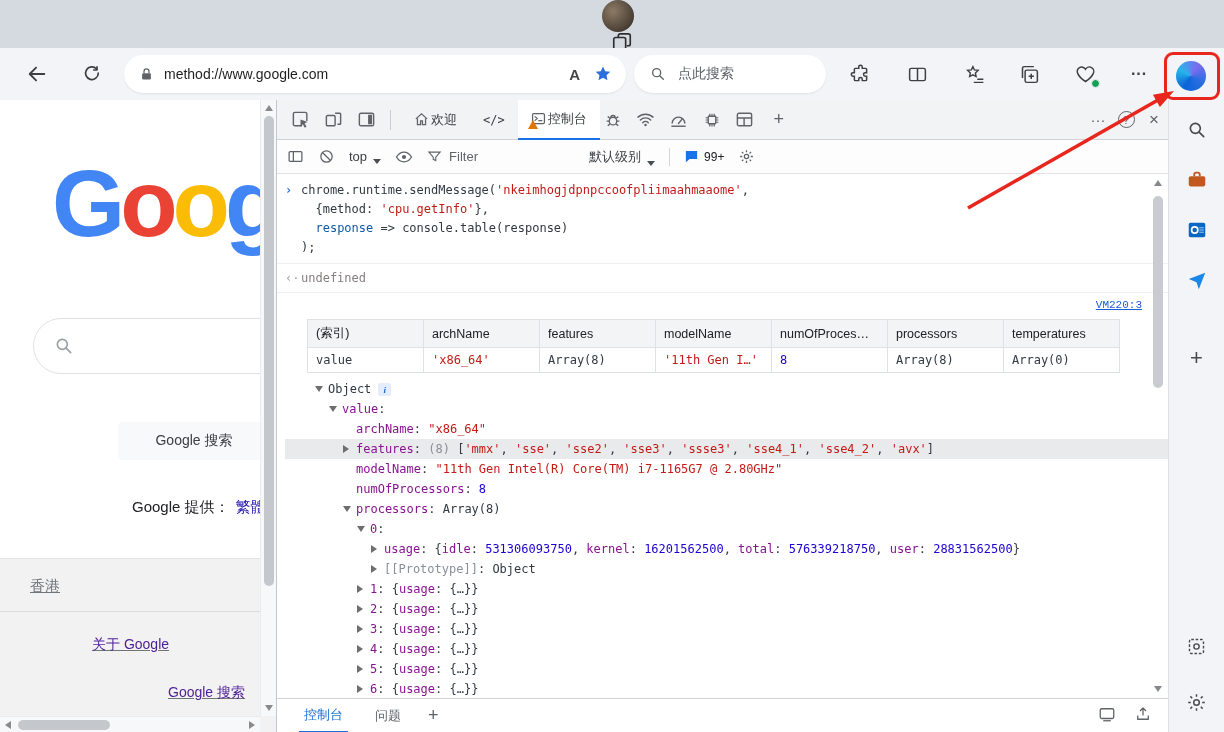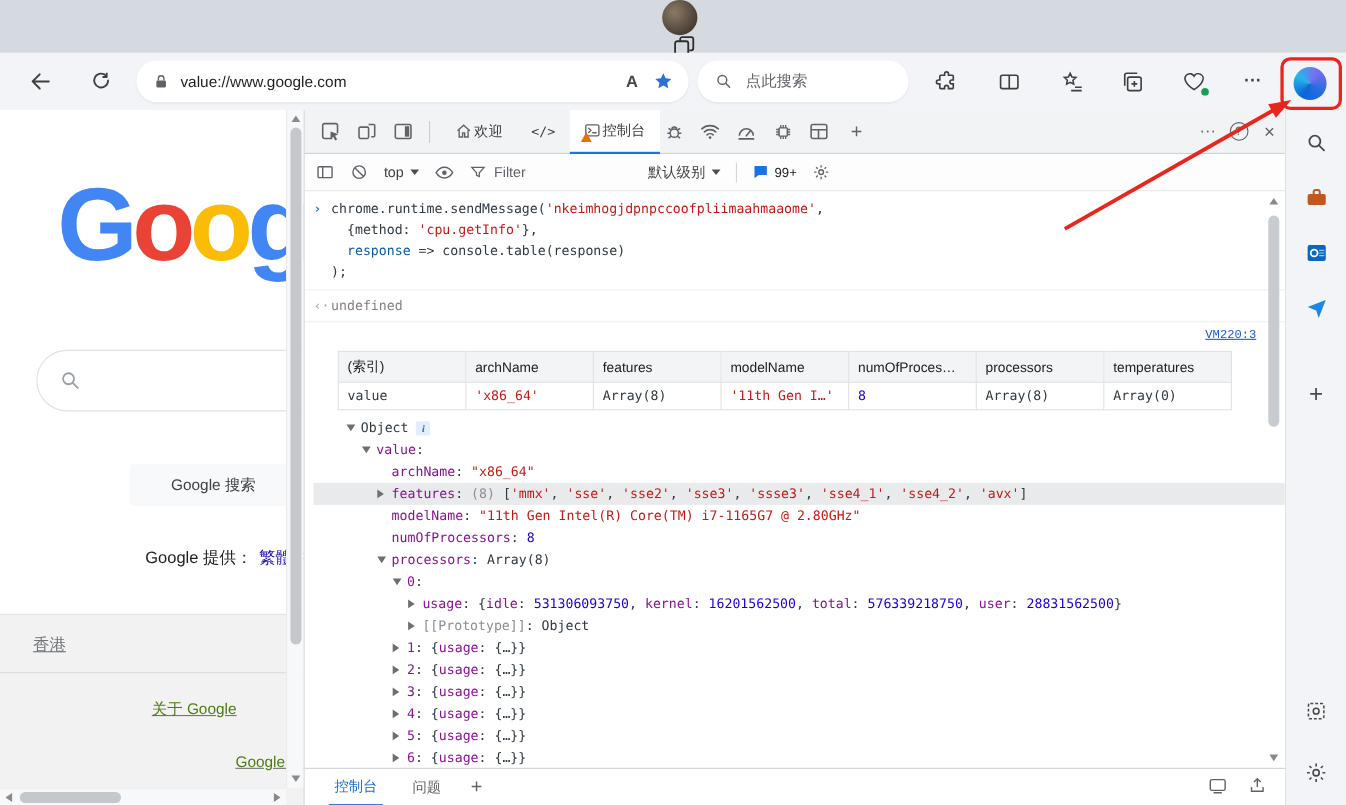--- a/index.html
+++ b/index.html
@@ -49,21 +49,21 @@
 .glogo{position:absolute;top:50px;left:52px;font-size:94px;font-weight:bold;letter-spacing:-5px;white-space:nowrap;}
 .gsearch{position:absolute;top:218px;left:33px;width:300px;height:56px;border:1px solid #dfe1e5;border-radius:28px;display:flex;align-items:center;background:#fff;}
 .gsearch svg{margin-left:20px;}
 .gbtn{position:absolute;top:322px;left:118px;width:152px;height:38px;background:#f8f9fa;border:1px solid #f8f9fa;border-radius:4px;font-size:14px;color:#3c4043;font-family:"Liberation Sans",sans-serif;}
 .goffer{position:absolute;top:398px;left:132px;font-size:15px;color:#202124;white-space:nowrap;}
 .offlink{color:#1a0dab;margin-left:6px;text-decoration:none;}
 .gfooter{position:absolute;top:458px;left:0;right:0;bottom:0;background:#f2f2f2;border-top:1px solid #e4e4e4;font-size:15px;color:#70757a;text-decoration:underline;}
 .frow1{padding:18px 0 15px 30px;border-bottom:1px solid #dadce0;}
 .frow2{padding:24px 0 0 92px;font-size:14px;}
 .frow3{padding:30px 0 0 168px;font-size:14px;white-space:nowrap;}
-.gfooter a{color:#4d7c0f;text-decoration:none;margin-left:46px;}
+.gfooter a{color:#4c1d95;text-decoration:none;}
 
 
 .vscroll{position:absolute;top:0;right:0;bottom:16px;width:16px;background:#f7f8f9;border-left:1px solid #ebebeb;z-index:5;}
 .vthumb{position:absolute;top:16px;height:470px;left:3px;width:10px;background:#c4c7cc;border-radius:6px;}
 .hscroll{position:absolute;left:0;right:16px;bottom:0;height:16px;background:#f7f8f9;border-top:1px solid #ebebeb;z-index:5;}
 .hthumb{position:absolute;left:18px;width:92px;top:3px;height:10px;background:#c4c7cc;border-radius:6px;}
 .tri{width:0;height:0;position:absolute;}
 .tri-up{border-left:4px solid transparent;border-right:4px solid transparent;border-bottom:6px solid #8a8a8a;left:4px;top:5px;}
 .tri-dn{border-left:4px solid transparent;border-right:4px solid transparent;border-top:6px solid #8a8a8a;left:4px;bottom:5px;}
 .tri-lf{border-top:4px solid transparent;border-bottom:4px solid transparent;border-right:6px solid #8a8a8a;left:5px;top:4px;}
@@ -75,21 +75,21 @@
 .dt-icn{width:26px;height:26px;margin-right:7px;display:flex;align-items:center;justify-content:center;}
 .dt-sep{width:1px;height:20px;background:#c9ccd0;margin:0 10px 0 4px;}
 .dt-tab{height:40px;display:flex;align-items:center;gap:2px;padding:0 13px;font-size:13px;color:#3c4043;}
 .dt-tab.active{background:#fff;border-bottom:2px solid #1a73e8;}
 .ctab-icon{position:relative;display:flex;}
 .warn-badge{position:absolute;left:-3px;bottom:-3px;width:0;height:0;border-left:5px solid transparent;border-right:5px solid transparent;border-bottom:9px solid #e37400;}
 .dt-right{margin-left:auto;display:flex;align-items:center;}
 .dt-gicon{width:28px;height:28px;display:flex;align-items:center;justify-content:center;font-size:15px;color:#5f6368;}
 .help-c{width:17px;height:17px;border:1.5px solid #5f6368;border-radius:50%;font-size:11px;display:flex;align-items:center;justify-content:center;}
 .dt-ctoolbar{position:absolute;top:40px;left:0;right:0;height:34px;background:#fdfdfe;border-bottom:1px solid #e0e3e6;display:flex;align-items:center;padding:0 10px;font-size:13px;color:#3c4043;}
-.ct-item{display:flex;align-items:center;margin-right:14px;}
+.ct-item{display:flex;align-items:flex-end;margin-right:14px;}
 .caret{width:0;height:0;border-left:4px solid transparent;border-right:4px solid transparent;border-top:5px solid #4a4e54;margin-left:6px;}
 .filterbox{width:148px;display:flex;align-items:center;color:#5f6368;}
 .ct-sep{width:1px;height:18px;background:#d4d7da;margin-right:14px;}
 .badge99{font-size:12px;color:#202124;margin-left:5px;}
 
 
 .dt-console{position:absolute;top:74px;left:0;right:0;bottom:34px;overflow:hidden;font-family:"DejaVu Sans Mono",monospace;font-size:12px;background:#fff;}
 .msg-code{padding:7px 0 6px 8px;border-bottom:1px solid #f0f0f0;}
 .cline{line-height:19px;white-space:pre;}
 .prompt{display:inline-block;width:16px;color:#2f6fd6;font-weight:bold;}
@@ -171,21 +171,21 @@
       <svg width="20" height="20" viewBox="0 0 24 24">
           <path d="M19.5 11a7.6 7.6 0 1 1-2.2-5.3" fill="none" stroke="#3f3f3f" stroke-width="2" stroke-linecap="round"></path>
           <path d="M18 2.6v4.6h-4.6" fill="none" stroke="#3f3f3f" stroke-width="2" stroke-linejoin="round"></path>
         </svg>
     </div>
     <div class="addressbar">
       <svg style="margin-left:15px" width="15" height="15" viewBox="0 0 24 24">
           <rect x="5" y="10" width="14" height="10" rx="2" fill="#5f6368"></rect>
           <path d="M8 10V7a4 4 0 0 1 8 0v3" fill="none" stroke="#5f6368" stroke-width="2"></path>
         </svg>
-      <span class="url">value://www.google.com</span>
+      <span class="url">method://www.google.com</span>
       <span class="ra">A</span>
       <svg style="margin-right:14px" width="18" height="18" viewBox="0 0 24 24">
           <path d="M12 2l2.9 6.2 6.8.8-5 4.6 1.3 6.7-6-3.4-6 3.4 1.3-6.7-5-4.6 6.8-.8z" fill="#2c6fdb"></path>
         </svg>
     </div>
     <div class="searchpill">
       <svg style="margin-left:16px" width="16" height="16" viewBox="0 0 24 24">
           <circle cx="10" cy="10" r="6" fill="none" stroke="#5f6368" stroke-width="2"></circle>
           <path d="M14.5 14.5L20 20" stroke="#5f6368" stroke-width="2" stroke-linecap="round"></path>
         </svg>

